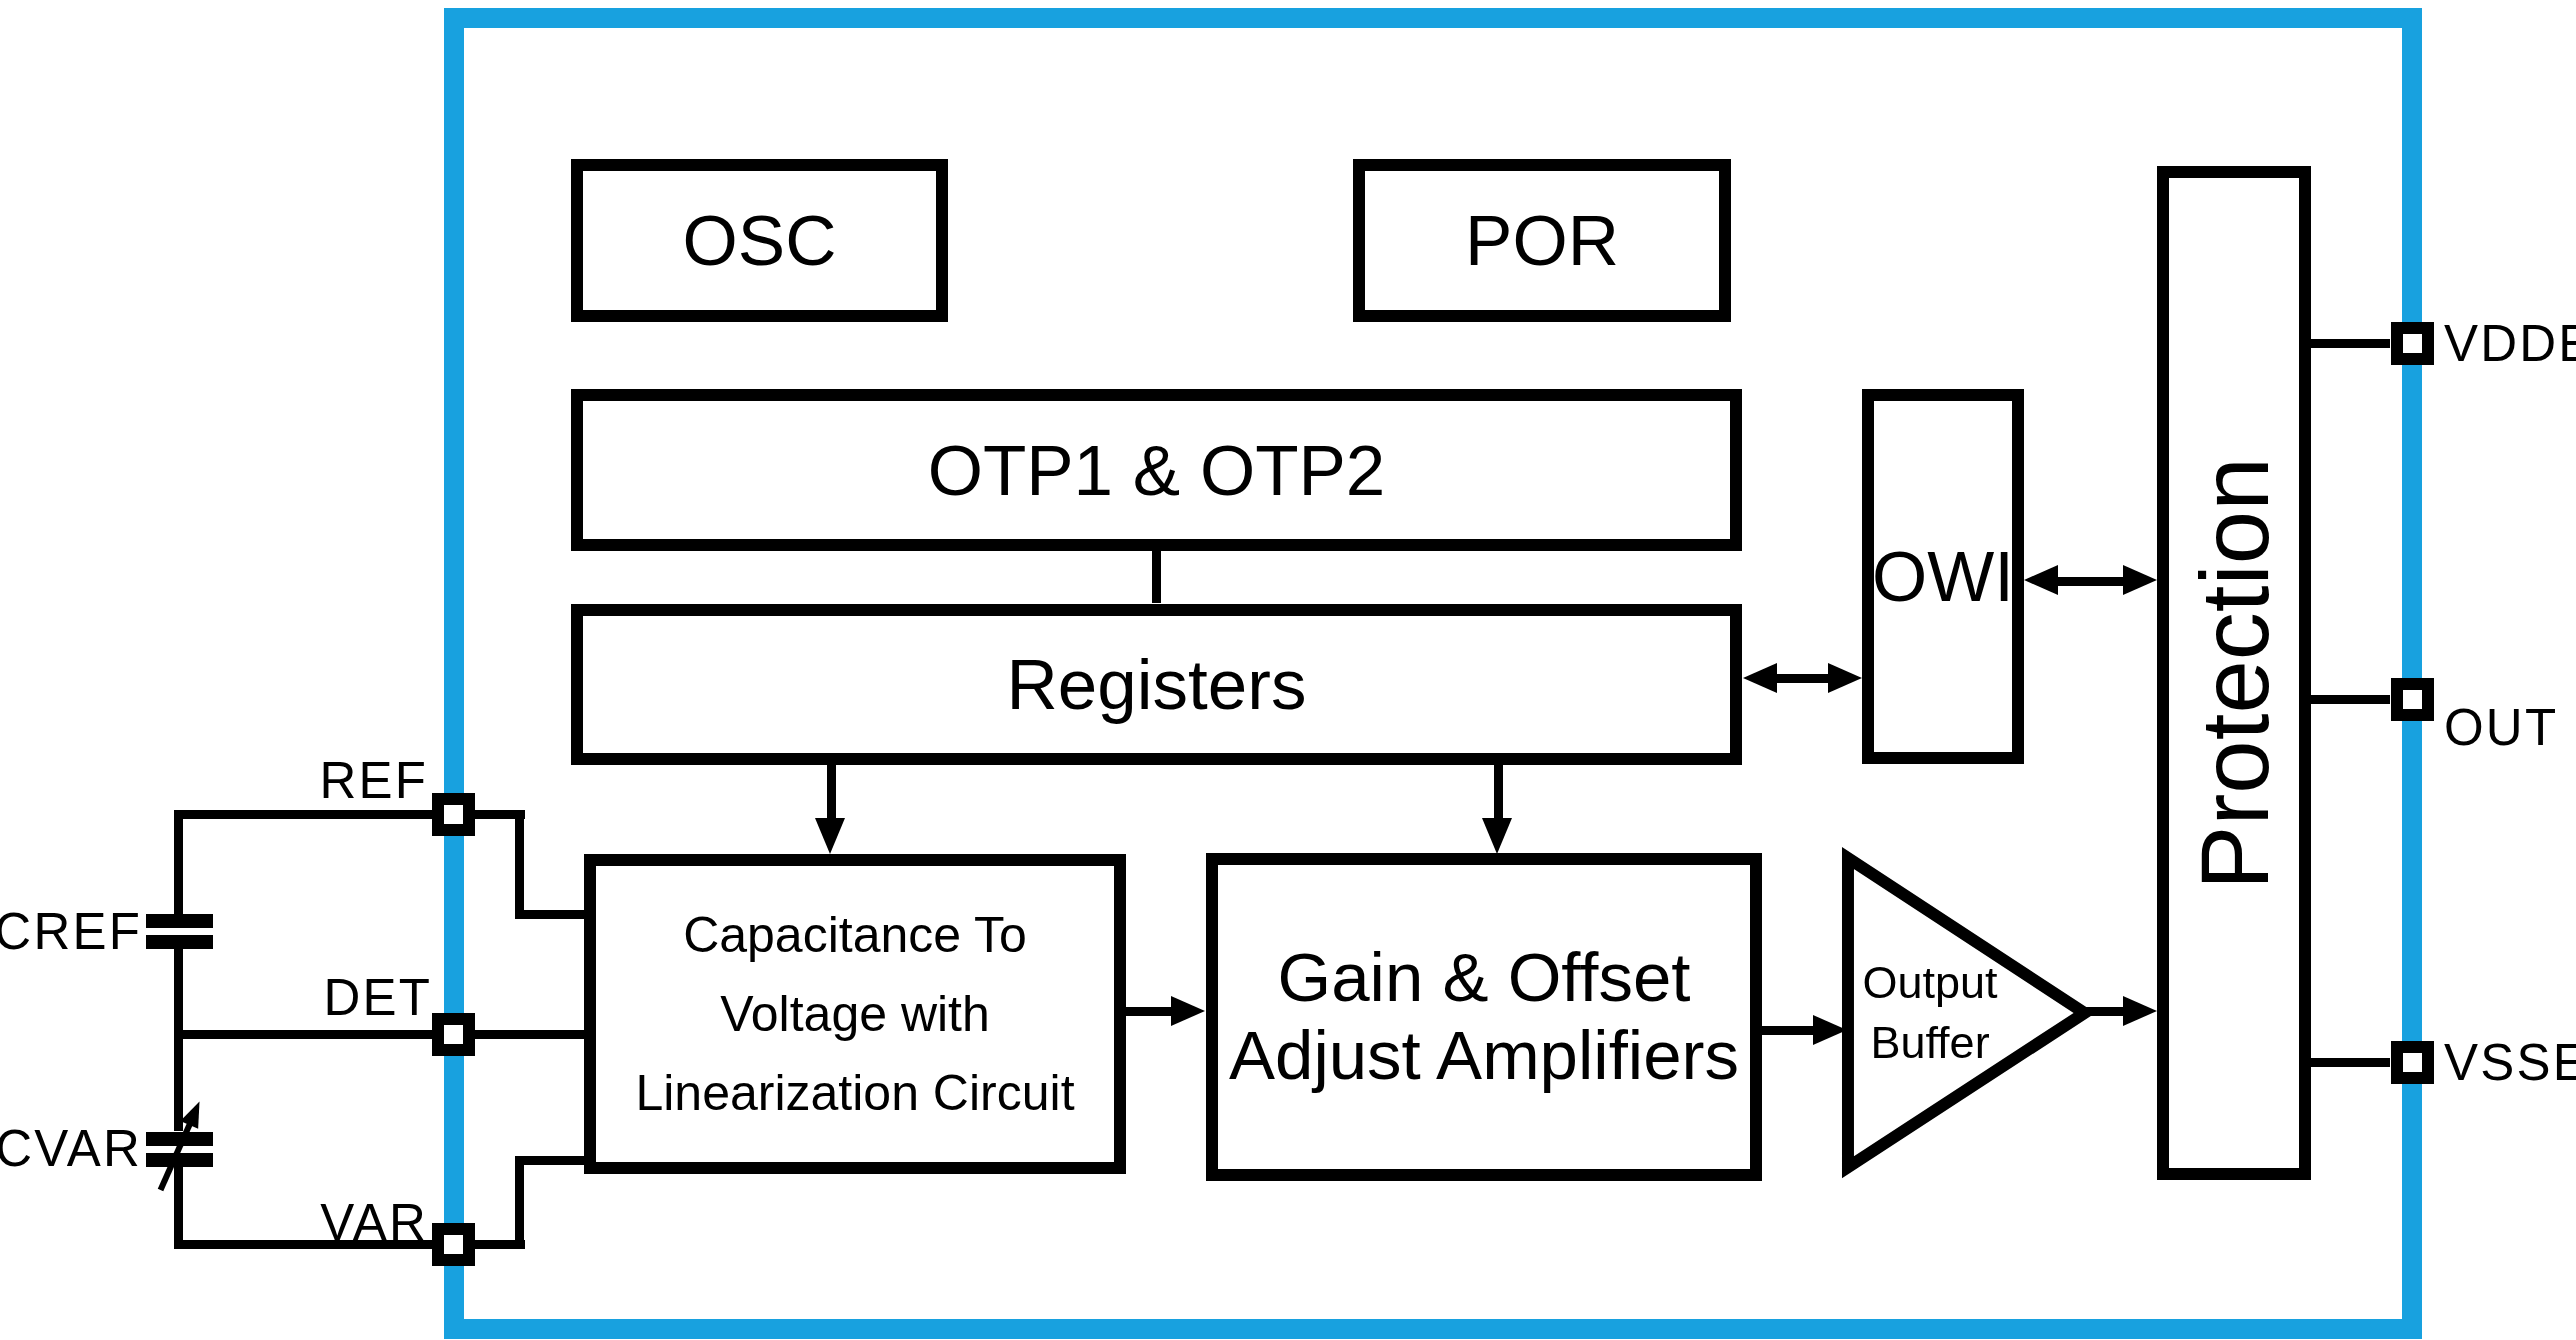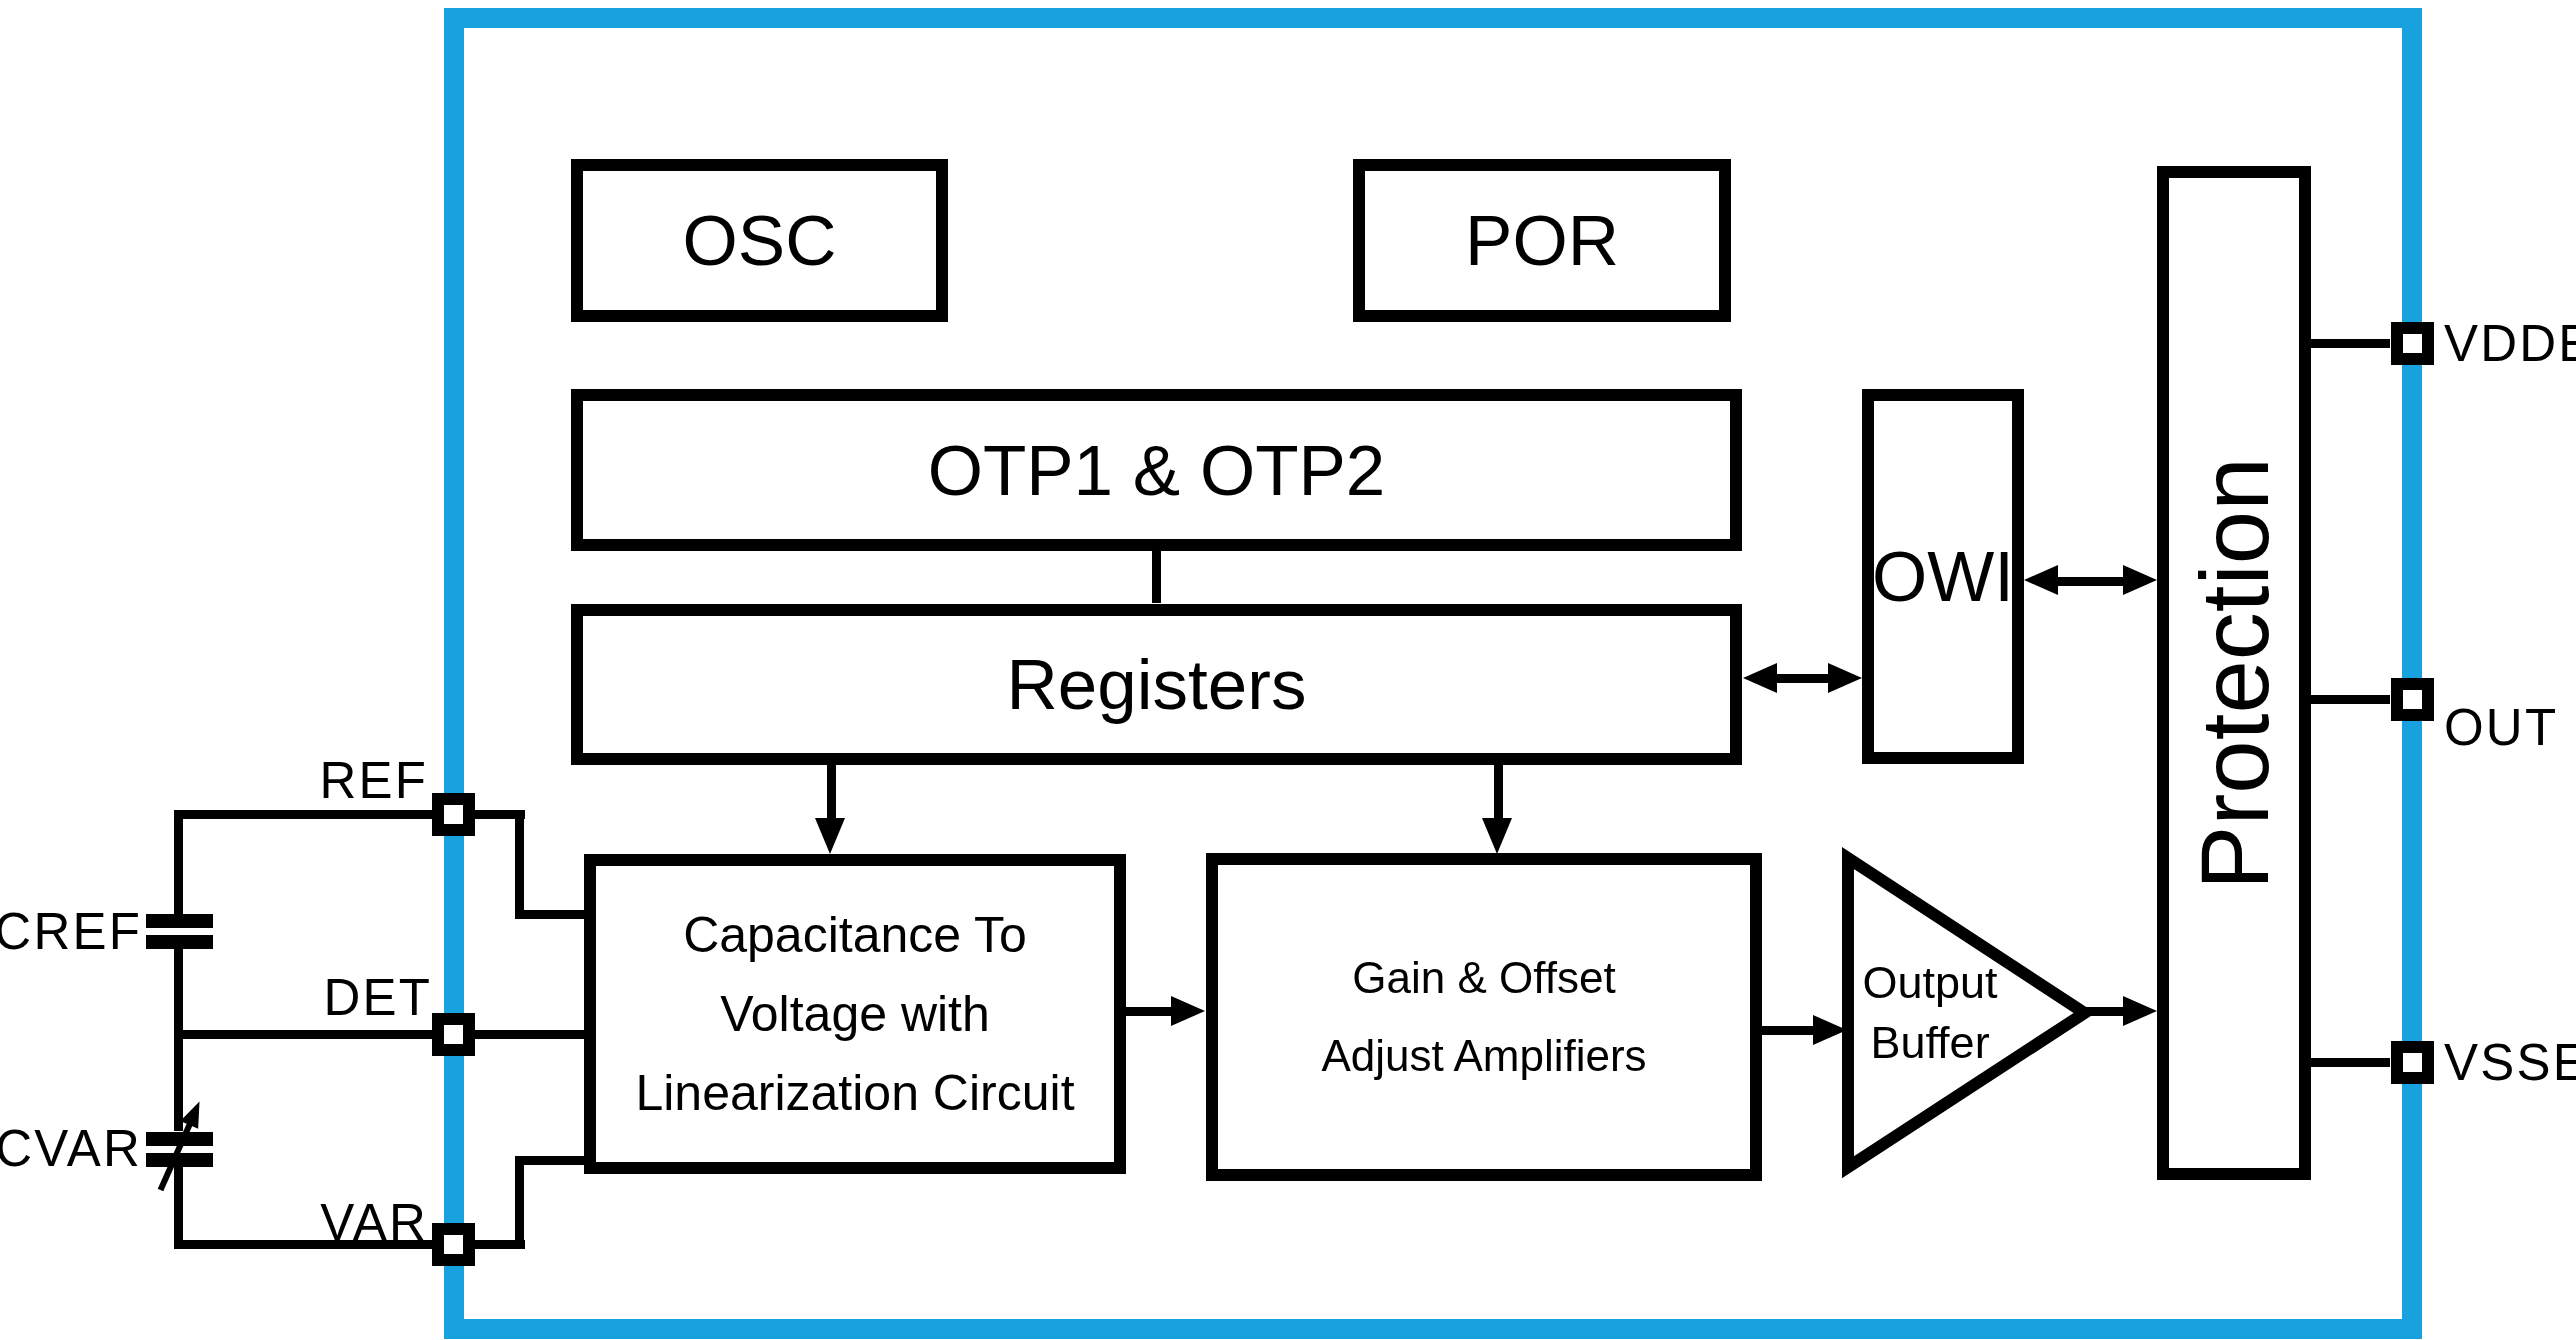--- a/index.html
+++ b/index.html
@@ -12,21 +12,21 @@
   
   .frame { left:444px; top:7.5px; width:1978px; height:1331px;
            border:20px solid var(--accent); background:transparent; }
 
   
   .block { border:12px solid var(--ink); background:var(--bg);
            display:flex; align-items:center; justify-content:center;
            text-align:center; white-space:nowrap; }
   .f-title { font-size:71px; }
   .f-c2v   { font-size:50px; line-height:79px; }
-  .f-gain  { font-size:44px; line-height:78px; }
+  .f-gain  { font-size:69px; line-height:78px; }
   .f-buf   { font-size:45px; line-height:60px; }
   .f-pin   { font-size:51px; letter-spacing:2.2px; }
 
   #osc  { left:571px;  top:159px;  width:377px;  height:163px; }
   #por  { left:1353px; top:159px;  width:378px;  height:163px; }
   #otp  { left:571px;  top:389px;  width:1171px; height:162px; }
   #reg  { left:571px;  top:604px;  width:1171px; height:161px; }
   #owi  { left:1862px; top:389px;  width:162px;  height:375px; }
   #c2v  { left:584px;  top:854px; width:542px;  height:320px; flex-direction:column; }
   #gain { left:1206px; top:853px; width:556px;  height:328px; flex-direction:column; }

